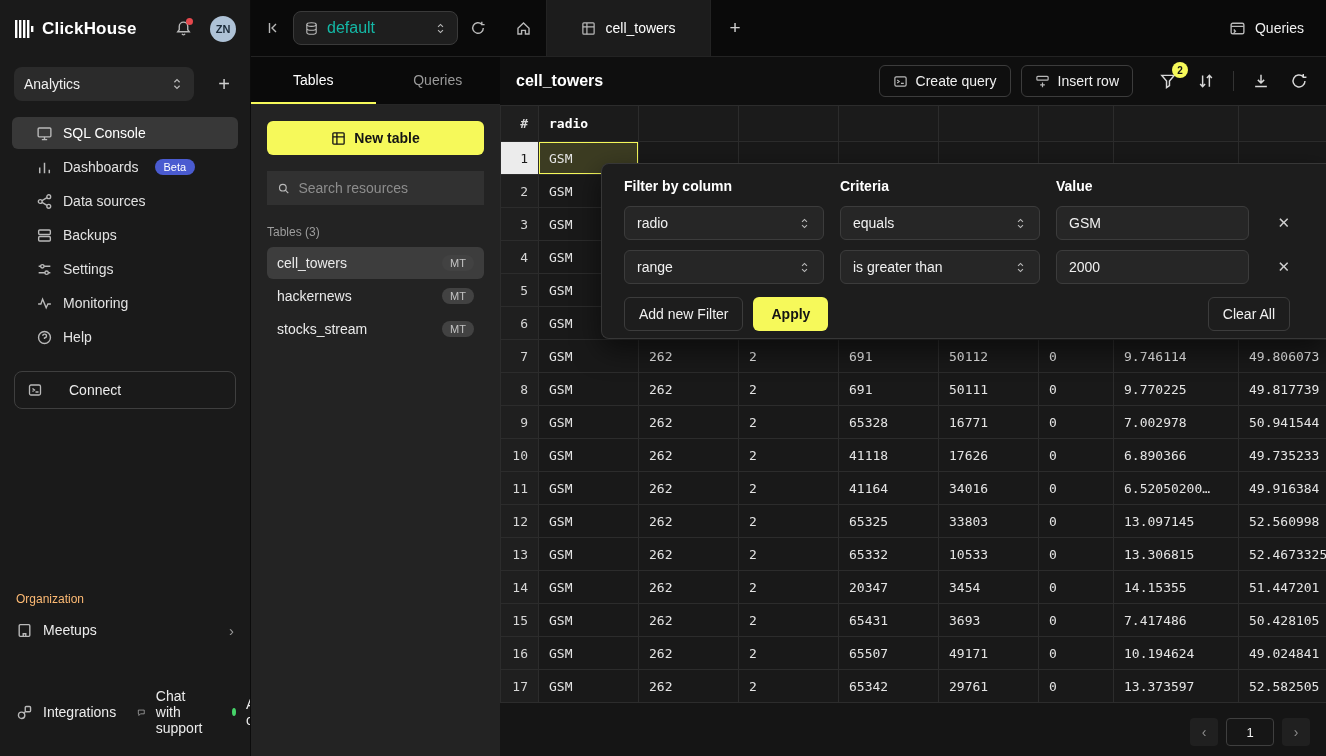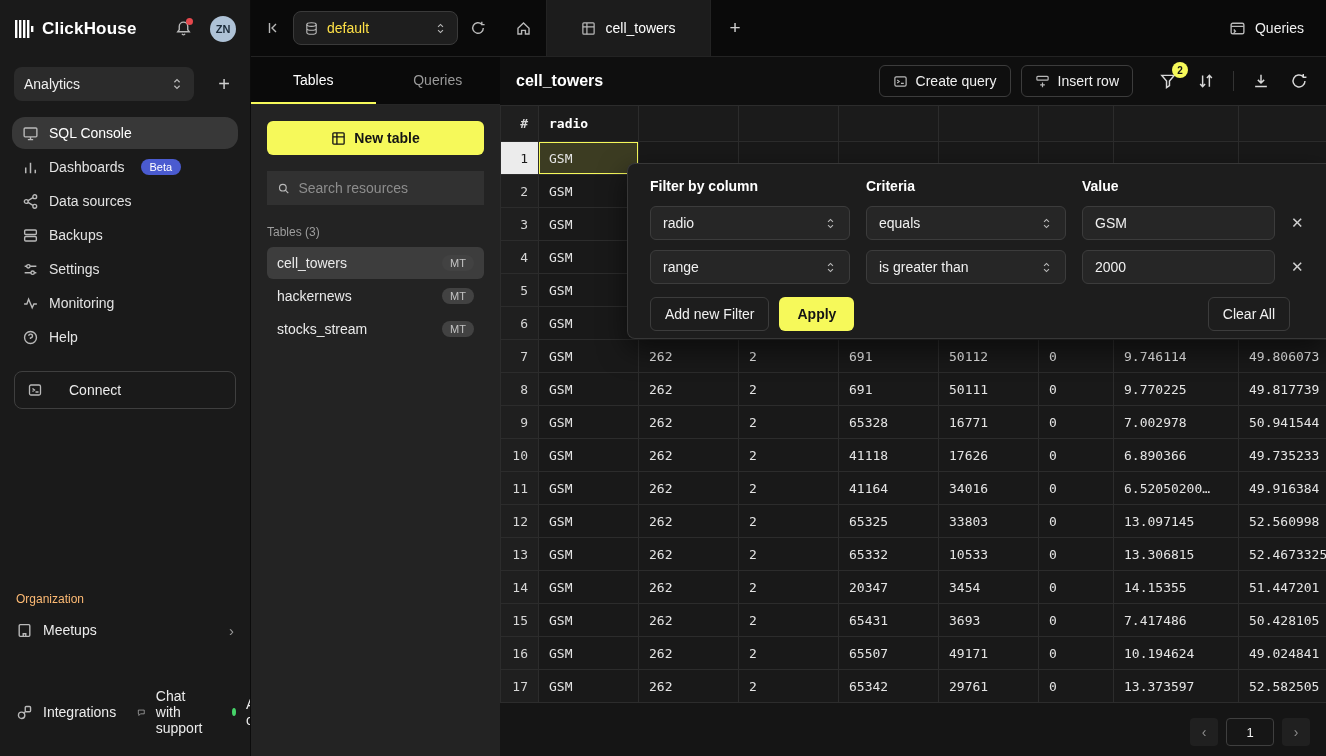--- a/index.html
+++ b/index.html
@@ -25,41 +25,41 @@
   .bell-wrap{position:relative;margin-right:10px;cursor:pointer;}
   .bell-dot{position:absolute;top:-2px;right:-1px;width:7px;height:7px;border-radius:50%;background:var(--red);}
   .avatar{width:26px;height:26px;border-radius:50%;background:#aec2d6;color:#1c2b3a;
     font-size:11px;font-weight:bold;display:flex;align-items:center;justify-content:center;cursor:pointer;}
   .workspace-row{display:flex;align-items:center;gap:18px;padding:10px 14px 12px;}
   .workspace-select{flex:1;height:34px;background:#2b2b2b;border-radius:8px;display:flex;align-items:center;
     padding:0 10px;gap:8px;cursor:pointer;}
   .workspace-select span{flex:1;color:#f0f0f0;}
   .plus-btn{color:#cfcfcf;font-size:20px;line-height:1;cursor:pointer;padding:2px 6px;}
   .nav{padding:4px 12px;display:flex;flex-direction:column;gap:2px;}
-  .nav-item{height:32px;display:flex;align-items:center;gap:10px;padding:0 10px;border-radius:13px;
+  .nav-item{height:32px;display:flex;align-items:center;gap:10px;padding:0 24px;border-radius:6px;
     color:#e2e2e2;cursor:pointer;}
   .nav-item.active{background:#383838;color:#fff;}
   .badge-beta{background:var(--beta);color:#fff;font-size:11px;padding:2px 9px;border-radius:10px;margin-left:6px;}
   .connect-wrap{padding:14px 14px 0;}
   .connect-btn{width:100%;height:38px;border:1px solid #3f3f3f;border-radius:8px;background:transparent;
     display:flex;align-items:center;gap:26px;padding:0 12px;color:#ececec;font-size:14px;cursor:pointer;}
   .sidebar-spacer{flex:1;}
   .org-label{padding:0 16px;font-size:12px;color:#fdba74;margin-bottom:6px;}
   .meetups{height:36px;display:flex;align-items:center;gap:10px;padding:0 16px;cursor:pointer;color:#ececec;}
   .meetups .chev{margin-left:auto;color:#9a9a9a;font-size:15px;}
   .sidebar-footer{padding:14px 16px 20px;display:flex;gap:21px;margin-top:26px;}
   .foot-item{display:flex;align-items:center;gap:10px;color:#ececec;cursor:pointer;}
   .status-dot{width:8px;height:8px;border-radius:50%;background:var(--green);}
   
   .explorer{width:250px;min-width:250px;background:#232323;display:flex;flex-direction:column;border-left:1px solid #0c0c0c;}
   .explorer-topbar{height:57px;background:#0a0a0a;border-bottom:1px solid #232323;display:flex;align-items:center;
     padding:0 14px;gap:12px;}
   .db-select{flex:1;height:34px;background:#1e1e1e;border:1px solid #3a3a3a;border-radius:8px;
     display:flex;align-items:center;gap:8px;padding:0 10px;cursor:pointer;}
-  .db-select span{flex:1;color:#fde047;font-size:14px;}
+  .db-select span{flex:1;color:#14b8a6;font-size:16px;}
   .explorer-tabs{height:48px;background:#0a0a0a;display:flex;border-bottom:1px solid #262626;}
   .etab{flex:1;display:flex;align-items:center;justify-content:center;font-size:14px;color:#9a9a9a;cursor:pointer;
     border-bottom:2px solid transparent;}
   .etab.active{color:#fff;border-bottom-color:var(--accent);}
   .explorer-body{padding:16px 16px 0;}
   .new-table-btn{width:100%;height:34px;background:var(--accent);color:#141414;border:none;border-radius:6px;
     font-size:14px;font-weight:bold;font-family:"Liberation Sans",sans-serif;display:flex;align-items:center;justify-content:center;gap:8px;cursor:pointer;}
   .search-box{margin-top:16px;height:34px;background:#313131;border-radius:0;display:flex;align-items:center;
     gap:8px;padding:0 10px;}
   .search-box input{background:transparent;border:none;outline:none;color:#e6e6e6;font-size:14px;width:100%;
@@ -92,21 +92,21 @@
   .table-area{position:relative;flex:1;overflow:hidden;}
   table.data{border-collapse:collapse;table-layout:fixed;width:858px;
     font-family:"DejaVu Sans Mono",monospace;font-size:13px;background:#191919;}
   table.data th,table.data td{border:1px solid #2c2c2c;height:33px;padding:0 10px;text-align:left;
     white-space:nowrap;overflow:hidden;color:#e4e4e4;}
   table.data th{height:36px;color:#fff;font-weight:bold;background:#1b1b1b;}
   table.data td.rownum,table.data th.rownum{text-align:right;color:#d6d6d6;background:#1f1f1f;}
   tr.selected td.rownum{background:#ececec;color:#1b1b1b;}
   tr.selected td.cell-radio{background:rgba(246,249,90,.16);box-shadow:inset 0 0 0 1px var(--accent);}
   
-  .filter-popup{position:absolute;left:127px;right:0;top:58px;height:176px;background:#1d1d1d;
+  .filter-popup{position:absolute;left:101px;right:0;top:58px;height:176px;background:#1d1d1d;
     border:1px solid #373737;border-right:none;border-radius:8px 0 0 8px;z-index:6;
     box-shadow:0 10px 28px rgba(0,0,0,.55);padding:14px 22px;}
   .fp-grid{display:grid;grid-template-columns:200px 200px 193px 1fr;column-gap:16px;row-gap:10px;align-items:center;}
   .fp-head{font-size:14px;color:#fff;font-weight:bold;padding-bottom:2px;}
   .fp-select,.fp-input{height:34px;background:#262626;border:1px solid #3c3c3c;border-radius:6px;
     display:flex;align-items:center;gap:8px;padding:0 12px;color:#f0f0f0;}
   .fp-select{cursor:pointer;}
   .fp-select span{flex:1;font-size:14px;}
   .fp-input input{background:transparent;border:none;outline:none;color:#f0f0f0;font-size:14px;width:100%;
     font-family:"Liberation Sans",sans-serif;}

